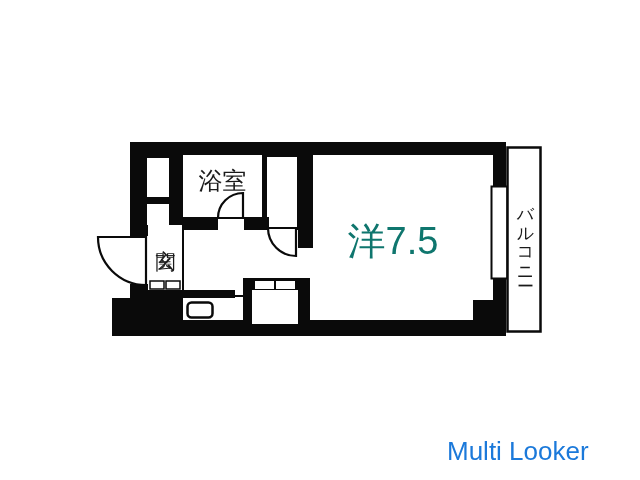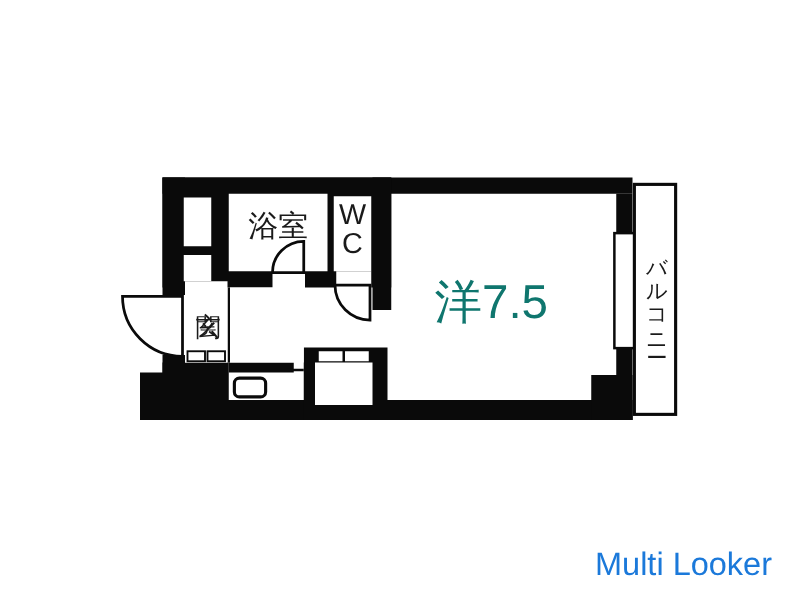--- a/index.html
+++ b/index.html
@@ -24,21 +24,21 @@
   .entrance-label {
     left: 153px; top: 234px; font-size: 20px;
     writing-mode: vertical-rl; letter-spacing: 3px;
   }
   .main-room-label { left: 303px; top: 216px; width: 180px; text-align: center; font-size: 38px; }
   .balcony-label {
     left: 514px; top: 195px; font-size: 17px;
     writing-mode: vertical-rl; letter-spacing: 1px;
   }
   .watermark {
-    position: absolute; left: 476px; top: 436px;
+    position: absolute; left: 447px; top: 436px;
     font-size: 26px; letter-spacing: 0px;
   }
 </style>
 </head>
 <body>
 
 <div class="canvas">
 
   <svg class="plan-svg" width="640" height="480" viewBox="0 0 640 480">
 
@@ -83,21 +83,20 @@
     <path d="M296 228 L268 228 A28 28 0 0 0 296 256 Z" fill="#ffffff" stroke="#0a0a0a" stroke-width="2.2"></path>
 
     <rect x="150" y="281" width="14" height="8" fill="#ffffff" stroke="#0a0a0a" stroke-width="1.5"></rect>
     <rect x="166" y="281" width="14" height="8" fill="#ffffff" stroke="#0a0a0a" stroke-width="1.5"></rect>
 
     <rect x="187.5" y="302.5" width="25" height="15" rx="4" fill="#ffffff" stroke="#0a0a0a" stroke-width="2.5"></rect>
   </svg>
 
   <div class="label bathroom-label" style="color: rgb(26, 26, 26);">浴室</div>
 
-  <div class="label wc-label" style="color: rgb(26, 26, 26);">WC</div>
 
   <div class="label entrance-label" style="color: rgb(26, 26, 26);">玄関</div>
 
   <div class="label main-room-label" style="color: #0f766e;">洋7.5</div>
 
   <div class="label balcony-label" style="color: rgb(26, 26, 26);">バルコニー</div>
 
   <div class="watermark" style="color: rgb(27, 121, 218);">Multi Looker</div>
 
 </div>

